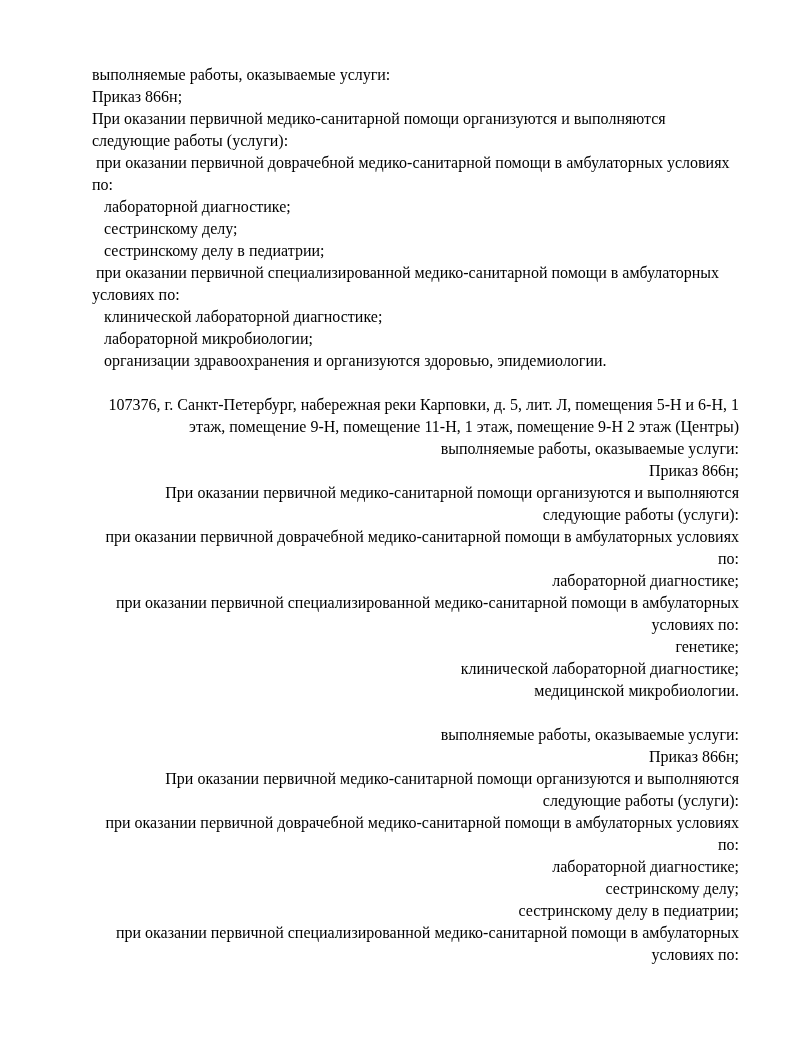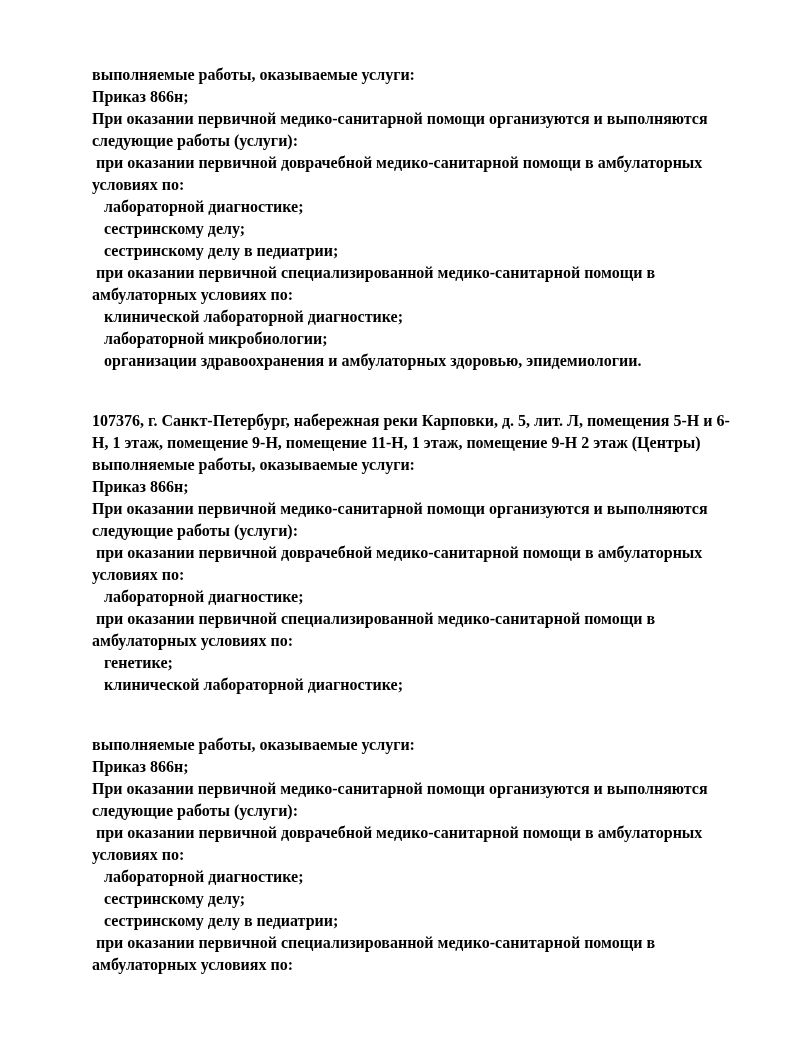--- a/index.html
+++ b/index.html
@@ -15,24 +15,24 @@
   .page {
     box-sizing: border-box;
     width: 793px;
     height: 1053px;
     background: #ffffff;
     padding: 64px 54px 0 92px;
     color: #000000;
   }
   .doc-section {
     margin: 0;
-    font-weight: bold;
   }
   .doc-section + .doc-section {
-    margin-top: 38px;
+    margin-top: 22px;
+    text-align: right;
   }
   .line {
     margin: 0;
     font-family: "Liberation Serif", "DejaVu Serif", serif;
     font-size: 16px;
     line-height: 22px;
     color: #000000;
     white-space: pre-wrap;
     word-wrap: break-word;
   }
@@ -46,33 +46,34 @@
     <p class="line">выполняемые работы, оказываемые услуги:</p>
     <p class="line">Приказ 866н;</p>
     <p class="line">При оказании первичной медико-санитарной помощи организуются и выполняются следующие работы (услуги):</p>
     <p class="line"> при оказании первичной доврачебной медико-санитарной помощи в амбулаторных условиях по:</p>
     <p class="line">   лабораторной диагностике;</p>
     <p class="line">   сестринскому делу;</p>
     <p class="line">   сестринскому делу в педиатрии;</p>
     <p class="line"> при оказании первичной специализированной медико-санитарной помощи в амбулаторных условиях по:</p>
     <p class="line">   клинической лабораторной диагностике;</p>
     <p class="line">   лабораторной микробиологии;</p>
-    <p class="line">   организации здравоохранения и амбулаторных здоровью, эпидемиологии.</p>
+    <p class="line">   организации здравоохранения и организуются здоровью, эпидемиологии.</p>
   </div>
 
   <div class="doc-section">
     <p class="line">107376, г. Санкт-Петербург, набережная реки Карповки, д. 5, лит. Л, помещения 5-Н и 6-Н, 1 этаж, помещение 9-Н, помещение 11-Н, 1 этаж, помещение 9-Н 2 этаж (Центры)</p>
     <p class="line">выполняемые работы, оказываемые услуги:</p>
     <p class="line">Приказ 866н;</p>
     <p class="line">При оказании первичной медико-санитарной помощи организуются и выполняются следующие работы (услуги):</p>
     <p class="line"> при оказании первичной доврачебной медико-санитарной помощи в амбулаторных условиях по:</p>
     <p class="line">   лабораторной диагностике;</p>
     <p class="line"> при оказании первичной специализированной медико-санитарной помощи в амбулаторных условиях по:</p>
     <p class="line">   генетике;</p>
     <p class="line">   клинической лабораторной диагностике;</p>
+    <p class="line">   медицинской микробиологии.</p>
   </div>
 
   <div class="doc-section">
     <p class="line">выполняемые работы, оказываемые услуги:</p>
     <p class="line">Приказ 866н;</p>
     <p class="line">При оказании первичной медико-санитарной помощи организуются и выполняются следующие работы (услуги):</p>
     <p class="line"> при оказании первичной доврачебной медико-санитарной помощи в амбулаторных условиях по:</p>
     <p class="line">   лабораторной диагностике;</p>
     <p class="line">   сестринскому делу;</p>
     <p class="line">   сестринскому делу в педиатрии;</p>

